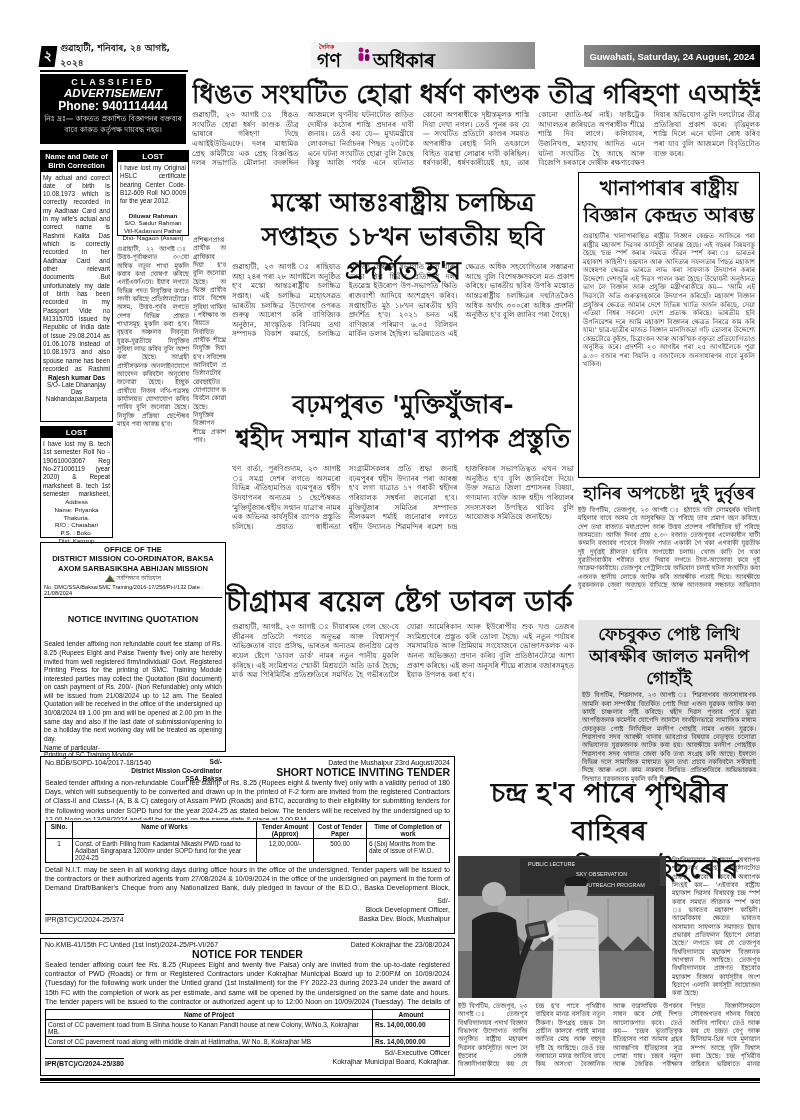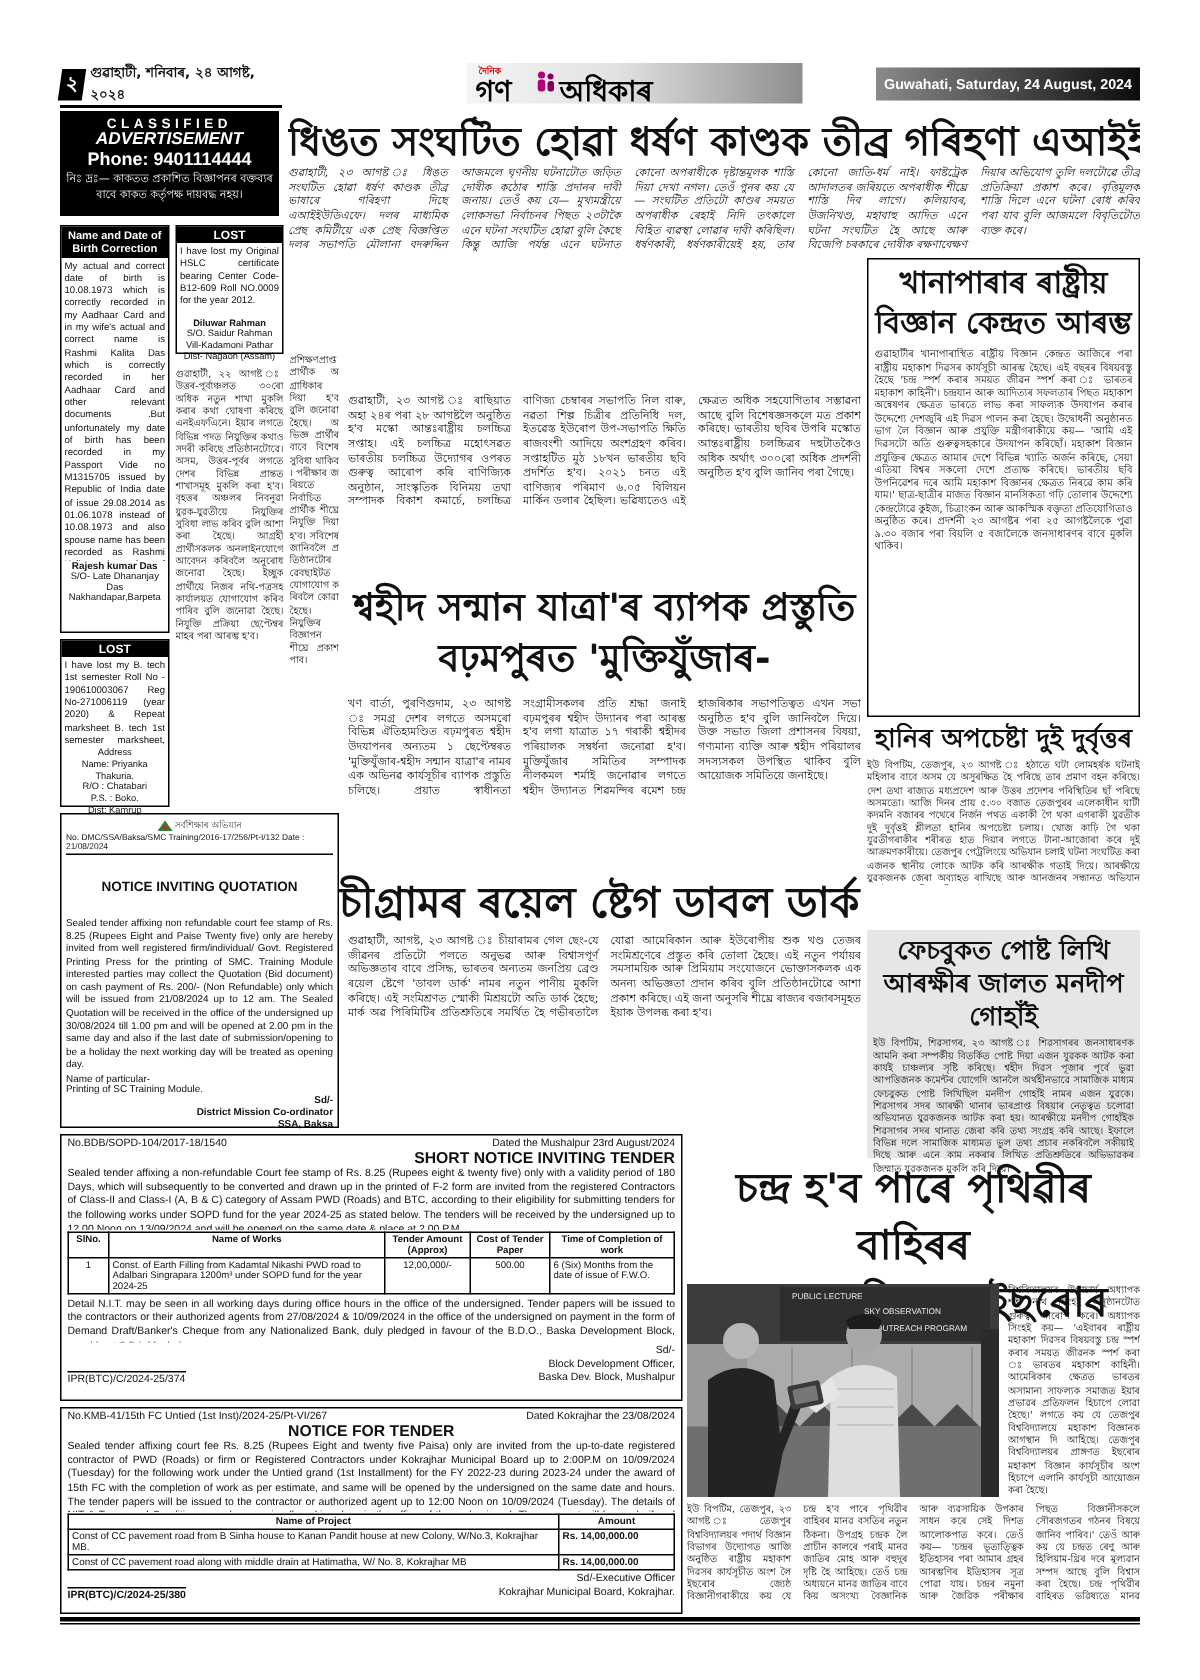--- a/index.html
+++ b/index.html
@@ -5,21 +5,21 @@
   html,body{margin:0;padding:0;background:#ffffff;}
   .page{position:relative;width:800px;height:1120px;background:#fff;overflow:hidden;
         font-family:"DejaVu Sans",sans-serif;color:#111;}
   .abs{position:absolute;box-sizing:border-box;}
   .eng{font-family:"Liberation Sans",sans-serif;}
   .bt{font-size:7.3px;line-height:1.32;text-align:justify;overflow:hidden;}
   .bt-sm{font-size:6.4px;line-height:1.3;text-align:justify;overflow:hidden;}
   .cols2{column-count:2;column-gap:8px;}
   .cols3{column-count:3;column-gap:8px;}
   .cols4{column-count:4;column-gap:8px;}
-  .cols5{column-count:5;column-gap:9px;font-style:italic;}
+  .cols5{column-count:5;column-gap:9px;}
   .hl{font-weight:bold;text-align:center;overflow:hidden;}
   .bar{background:#000;color:#fff;text-align:center;font-weight:bold;}
   .box{border:1px solid #000;}
   .sig{text-align:right;font-weight:bold;}
   table{border-collapse:collapse;width:100%;}
   td,th{border:1px solid #000;padding:1px 2px;vertical-align:top;
         font-family:"Liberation Sans",sans-serif;}
   .grad-dark{background:linear-gradient(90deg,#8a8a8a,#0c0c0c);}
   .grad-light{background:linear-gradient(90deg,#f4f4f4 0%,#e2e2e2 45%,#8d8d8d 100%);margin-left:13px;}
 </style>
@@ -89,20 +89,25 @@
     </div>
   </div>
 
   <div class="abs" style="left:117px;top:242px;width:72px;">
     <div class="bt-sm" style="margin-top:3px;height:212px;">গুৱাহাটী, ২২ আগষ্ট ঃ উত্তৰ-পূৰ্বাঞ্চলত ৩০ৰো অধিক নতুন শাখা মুকলি কৰাৰ কথা ঘোষণা কৰিছে এনইএফএিনে। ইয়াৰ লগতে বিভিন্ন পদত নিযুক্তিৰ কথাও সদৰী কৰিছে প্ৰতিষ্ঠানটোৱে। অসম, উত্তৰ-পূৰ্বৰ লগতে দেশৰ বিভিন্ন প্ৰান্তত শাখাসমূহ মুকলি কৰা হ'ব। বৃহত্তৰ অঞ্চলৰ নিবনুৱা যুৱক-যুৱতীয়ে নিযুক্তিৰ সুবিধা লাভ কৰিব বুলি আশা কৰা হৈছে। আগ্ৰহী প্ৰাৰ্থীসকলক অনলাইনযোগে আবেদন কৰিবলৈ অনুৰোধ জনোৱা হৈছে। ইচ্ছুক প্ৰাৰ্থীয়ে নিজৰ নথি-পত্ৰসহ কাৰ্যালয়ত যোগাযোগ কৰিব পাৰিব বুলি জনোৱা হৈছে। নিযুক্তি প্ৰক্ৰিয়া ছেপ্টেম্বৰ মাহৰ পৰা আৰম্ভ হ'ব।</div>
   </div>
 
   <div class="abs bt-sm" style="left:193px;top:236px;width:33px;height:302px;word-break:break-all;">প্ৰশিক্ষণপ্ৰাপ্ত প্ৰাৰ্থীক অগ্ৰাধিকাৰ দিয়া হ'ব বুলি জনোৱা হৈছে। অভিজ্ঞ প্ৰাৰ্থীৰ বাবে বিশেষ সুবিধা থাকিব। পৰীক্ষাৰ জৰিয়তে নিৰ্বাচিত প্ৰাৰ্থীক শীঘ্ৰে নিযুক্তি দিয়া হ'ব। সবিশেষ জানিবলৈ প্ৰতিষ্ঠানটোৰ ৱেবছাইটত যোগাযোগ কৰিবলৈ কোৱা হৈছে। নিযুক্তিৰ বিজ্ঞাপন শীঘ্ৰে প্ৰকাশ পাব।</div>
 
   <div class="abs box eng" style="left:40px;top:542px;width:186px;height:210px;padding:2px 3px;">
+    <div style="text-align:center;font-weight:bold;font-size:7.6px;line-height:1.25;">
+      <div>OFFICE OF THE</div>
+      <div>DISTRICT MISSION CO-ORDINATOR, BAKSA</div>
+      <div>AXOM SARBASIKSHA ABHIJAN MISSION</div>
+    </div>
     <div style="text-align:center;font-size:6px;color:#444;">
       <svg width="10" height="7" viewBox="0 0 10 7" style="vertical-align:middle;">
           <polygon points="0,7 5,0 10,7" fill="#2e7d32"></polygon>
           <circle cx="5" cy="4.6" r="1.4" fill="#c62828"></circle>
         </svg>
       <span style="font-family:'DejaVu Sans',sans-serif;">সৰ্বশিক্ষাৰ অভিযান</span>
     </div>
     <div style="font-size:5.6px;border-bottom:1px solid #000;padding-bottom:1px;">No. DMC/SSA/Baksa/SMC Training/2016-17/256/Pt-I/132   Date : 21/08/2024</div>
     <div style="text-align:center;font-weight:bold;font-size:9px;margin:16px 0;">NOTICE INVITING QUOTATION</div>
     <div class="bt-sm" style="height:104px;font-size:6.6px;">Sealed tender affixing non refundable court fee stamp of Rs. 8.25 (Rupees Eight and Paise Twenty five) only are hereby invited from well registered firm/individual/ Govt. Registered Printing Press for the printing of SMC. Training Module interested parties may collect the Quotation (Bid document) on cash payment of Rs. 200/- (Non Refundable) only which will be issued from 21/08/2024 up to 12 am. The Sealed Quotation will be received in the office of the undersigned up 30/08/2024 till 1.00 pm and will be opened at 2.00 pm in the same day and also if the last date of submission/opening to be a holiday the next working day will be treated as opening day.</div>
@@ -179,25 +184,29 @@
       <span style="font-size:7px;text-align:right;line-height:1.25;">
         <span style="display:block;">Sd/-Executive Officer</span>
         <span style="display:block;">Kokrajhar Municipal Board, Kokrajhar.</span>
       </span>
     </div>
   </div>
 
   <div class="abs hl" style="left:192px;top:74px;width:568px;height:34px;font-size:26px;white-space:nowrap;">ধিঙত সংঘটিত হোৱা ধৰ্ষণ কাণ্ডক তীব্ৰ গৰিহণা এআইইউডিএফৰ</div>
   <div class="abs bt cols5" style="left:192px;top:110px;width:568px;height:60px;">গুৱাহাটী, ২৩ আগষ্ট ঃ ধিঙত সংঘটিত হোৱা ধৰ্ষণ কাণ্ডক তীব্ৰ ভাষাৰে গৰিহণা দিছে এআইইউডিএফে। দলৰ মাধ্যমিক প্ৰেছ কমিটীয়ে এক প্ৰেছ বিজ্ঞপ্তিত দলৰ সভাপতি মৌলানা বদৰুদ্দিন আজমলে ঘৃণনীয় ঘটনাটোত জড়িত দোষীক কঠোৰ শাস্তি প্ৰদানৰ দাবী জনায়। তেওঁ কয় যে— মুখ্যমন্ত্ৰীয়ে লোকসভা নিৰ্বাচনৰ পিছত ২৩টাকৈ এনে ঘটনা সংঘটিত হোৱা বুলি কৈছে কিন্তু আজি পৰ্যন্ত এনে ঘটনাত কোনো অপৰাধীকে দৃষ্টান্তমূলক শাস্তি দিয়া দেখা নগল। তেওঁ পুনৰ কয় যে— সংঘটিত প্ৰতিটো কাণ্ডৰ সময়ত অপৰাধীক ৰেহাই নিদি তৎকালে বিহিত ব্যৱস্থা লোৱাৰ দাবী কৰিছিল। ধৰ্ষণকাৰী, ধৰ্ষণকাৰীয়েই হয়, তাৰ কোনো জাতি-ধৰ্ম নাই। ফাষ্টট্ৰেক আদালতৰ জৰিয়তে অপৰাধীক শীঘ্ৰে শাস্তি দিব লাগে। কলিয়াবৰ, উজনিখণ্ড, মহাবাহু আদিত এনে ঘটনা সংঘটিত হৈ আছে আৰু বিজেপি চৰকাৰে দোষীক ৰক্ষণাবেক্ষণ দিয়াৰ অভিযোগ তুলি দলটোৱে তীব্ৰ প্ৰতিক্ৰিয়া প্ৰকাশ কৰে। বৃত্তিমূলক শাস্তি দিলে এনে ঘটনা ৰোধ কৰিব পৰা যাব বুলি আজমলে বিবৃতিটোত ব্যক্ত কৰে।</div>
 
+  <div class="abs hl" style="left:232px;top:186px;width:342px;font-size:25px;line-height:1.35;">
+    <div>মস্কো আন্তঃৰাষ্ট্ৰীয় চলচ্চিত্ৰ</div>
+    <div>সপ্তাহত ১৮খন ভাৰতীয় ছবি প্ৰদৰ্শিত হ'ব</div>
+  </div>
   <div class="abs bt cols3" style="left:232px;top:262px;width:342px;height:126px;">গুৱাহাটী, ২৩ আগষ্ট ঃ ৰাছিয়াত অহা ২৪ৰ পৰা ২৮ আগষ্টলৈ অনুষ্ঠিত হ'ব মস্কো আন্তঃৰাষ্ট্ৰীয় চলচ্চিত্ৰ সপ্তাহ। এই চলচ্চিত্ৰ মহোৎসৱত ভাৰতীয় চলচ্চিত্ৰ উদ্যোগৰ ওপৰত গুৰুত্ব আৰোপ কৰি বাণিজ্যিক অনুষ্ঠান, সাংস্কৃতিক বিনিময় তথা সম্পাদক বিকাশ কমাৰ্চে, চলচ্চিত্ৰ বাণিজ্য চেম্বাৰৰ সভাপতি নিল বাৰু, নৱতা শিল্প চিত্ৰীৰ প্ৰতিনিধি দল, ইতৱেস্ত ইউৰোপ উপ-সভাপতি ক্ষিতি ৰাজবংশী আদিয়ে অংশগ্ৰহণ কৰিব। সপ্তাহটিত মুঠ ১৮খন ভাৰতীয় ছবি প্ৰদৰ্শিত হ'ব। ২০২১ চনত এই বাণিজ্যৰ পৰিমাণ ৬.০৫ বিলিয়ন মাৰ্কিন ডলাৰ হৈছিল। ভৱিষ্যতেও এই ক্ষেত্ৰত অধিক সহযোগিতাৰ সম্ভাৱনা আছে বুলি বিশেষজ্ঞসকলে মত প্ৰকাশ কৰিছে। ভাৰতীয় ছবিৰ উপৰি মস্কোত আন্তঃৰাষ্ট্ৰীয় চলচ্চিত্ৰৰ দহুটাতকৈও অধিক অৰ্থাৎ ৩০০ৰো অধিক প্ৰদৰ্শনী অনুষ্ঠিত হ'ব বুলি জানিব পৰা গৈছে।</div>
 
   <div class="abs hl" style="left:232px;top:388px;width:342px;font-size:25px;line-height:1.35;">
+    <div>বঢ়মপুৰত 'মুক্তিযুঁজাৰ-</div>
     <div>শ্বহীদ সন্মান যাত্ৰা'ৰ ব্যাপক প্ৰস্তুতি</div>
-    <div>বঢ়মপুৰত 'মুক্তিযুঁজাৰ-</div>
   </div>
   <div class="abs bt cols3" style="left:232px;top:464px;width:342px;height:112px;">খণ বাৰ্তা, পুৰণিগুদাম, ২৩ আগষ্ট ঃ সমগ্ৰ দেশৰ লগতে অসমৰো বিভিন্ন ঐতিহ্যমণ্ডিত বঢ়মপুৰত শ্বহীদ উদযাপনৰ অন্যতম ১ ছেপ্টেম্বৰত 'মুক্তিযুঁজাৰ-শ্বহীদ সন্মান যাত্ৰা'ৰ নামৰ এক অভিনৱ কাৰ্যসূচীৰ ব্যাপক প্ৰস্তুতি চলিছে। প্ৰয়াত স্বাধীনতা সংগ্ৰামীসকলৰ প্ৰতি শ্ৰদ্ধা জনাই বঢ়মপুৰৰ শ্বহীদ উদ্যানৰ পৰা আৰম্ভ হ'ব লগা যাত্ৰাত ১৭ গৰাকী শ্বহীদৰ পৰিয়ালক সম্বৰ্ধনা জনোৱা হ'ব। মুক্তিযুঁজাৰ সমিতিৰ সম্পাদক নীলকমল শৰ্মাই জনোৱাৰ লগতে শ্বহীদ উদ্যানত শিৱমন্দিৰ ৰমেশ চন্দ্ৰ হাজৰিকাৰ সভাপতিত্বত এখন সভা অনুষ্ঠিত হ'ব বুলি জানিবলৈ দিয়ে। উক্ত সভাত জিলা প্ৰশাসনৰ বিষয়া, গণ্যমান্য ব্যক্তি আৰু শ্বহীদ পৰিয়ালৰ সদস্যসকল উপস্থিত থাকিব বুলি আয়োজক সমিতিয়ে জনাইছে।</div>
 
   <div class="abs hl" style="left:226px;top:580px;width:348px;height:38px;font-size:28px;white-space:nowrap;">চীগ্ৰামৰ ৰয়েল ষ্টেগ ডাবল ডাৰ্ক মুকলি</div>
   <div class="abs bt cols2" style="left:232px;top:622px;width:342px;height:128px;">গুৱাহাটী, আগষ্ট, ২৩ আগষ্ট ঃ চীয়াৰামৰ গেল ছেং-যে জীৱনৰ প্ৰতিটো পলতে অনুভৱ আৰু বিশ্বাসপূৰ্ণ অভিজ্ঞতাৰ বাবে প্ৰসিদ্ধ, ভাৰতৰ অন্যতম জনপ্ৰিয় ব্ৰেণ্ড ৰয়েল ষ্টেগে 'ডাবল ডাৰ্ক' নামৰ নতুন পানীয় মুকলি কৰিছে। এই সংমিশ্ৰণত স্মোকী মিশ্ৰয়টো অতি ডাৰ্ক হৈছে; মাৰ্ক অৱ পিৰিমিটিৰ প্ৰতিশ্ৰুতিৰে সমৰ্থিত হৈ গভীৰতালৈ যোৱা আমেৰিকান আৰু ইউৰোপীয় শুক খণ্ড তেজৰ সংমিশ্ৰণেৰে প্ৰস্তুত কৰি তোলা হৈছে। এই নতুন পৰ্যায়ৰ সমসাময়িক আৰু প্ৰিমিয়াম সংযোজনে ভোক্তাসকলক এক অনন্য অভিজ্ঞতা প্ৰদান কৰিব বুলি প্ৰতিষ্ঠানটোৱে আশা প্ৰকাশ কৰিছে। এই জনা অনুসৰি শীঘ্ৰে ৰাজ্যৰ বজাৰসমূহত ইয়াক উপলব্ধ কৰা হ'ব।</div>
 
   <div class="abs" style="left:578px;top:172px;width:182px;height:306px;border:1.5px solid #000;padding:2px 4px;box-sizing:border-box;">
     <div class="hl" style="font-size:20px;line-height:1.35;">
       <div>খানাপাৰাৰ ৰাষ্ট্ৰীয়</div>
       <div>বিজ্ঞান কেন্দ্ৰত আৰম্ভ</div>

